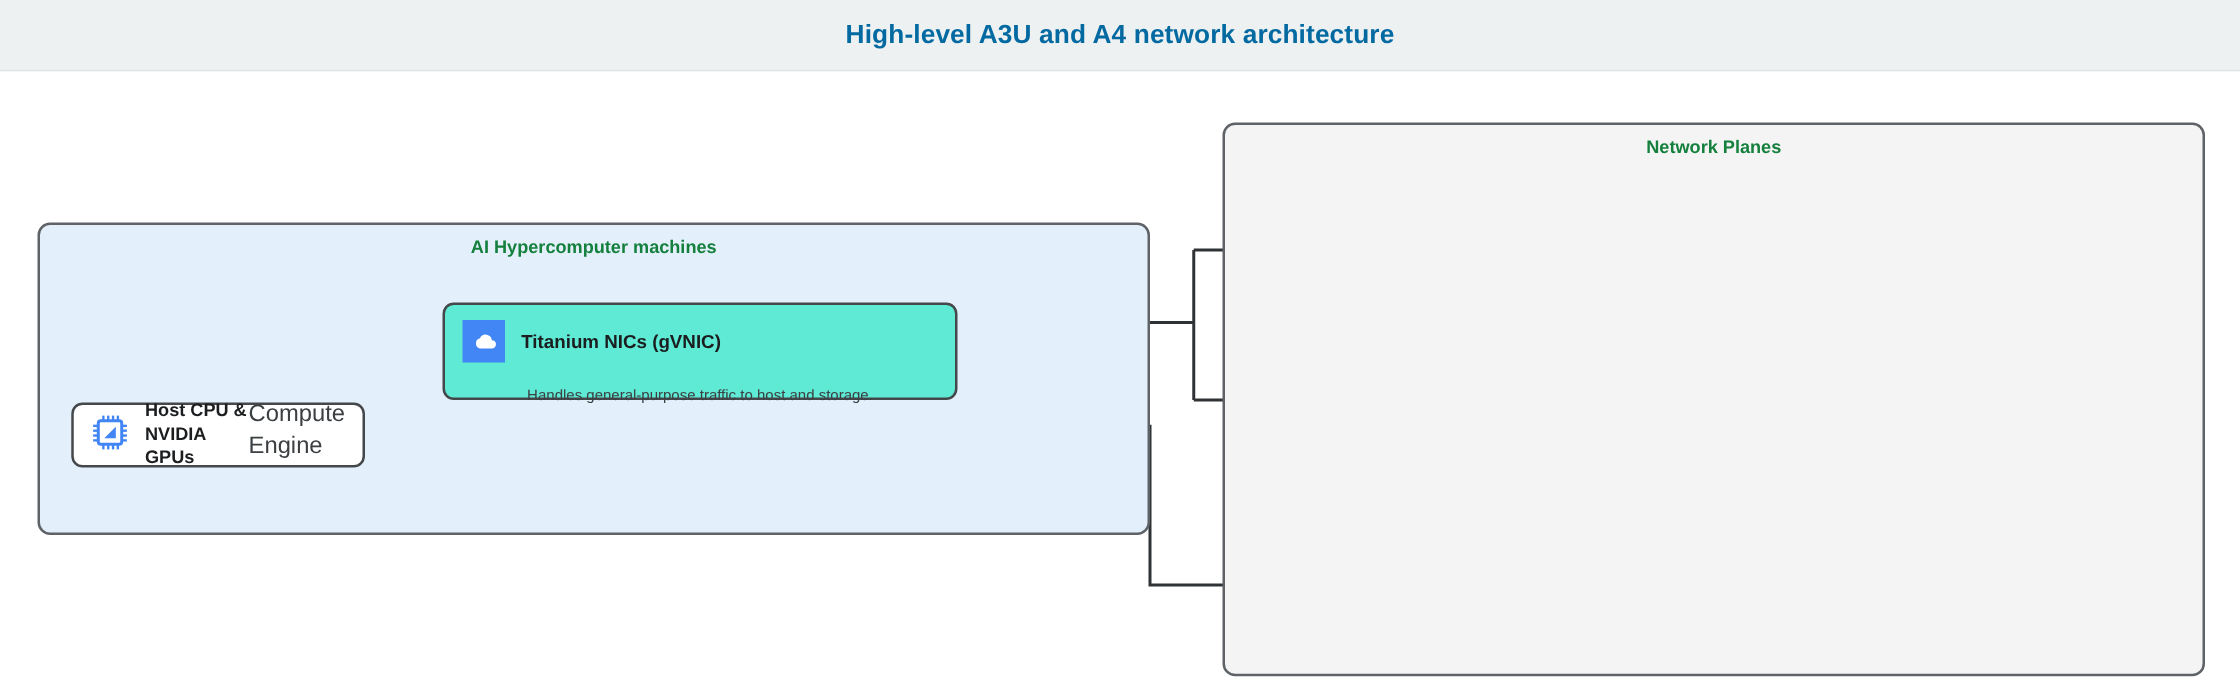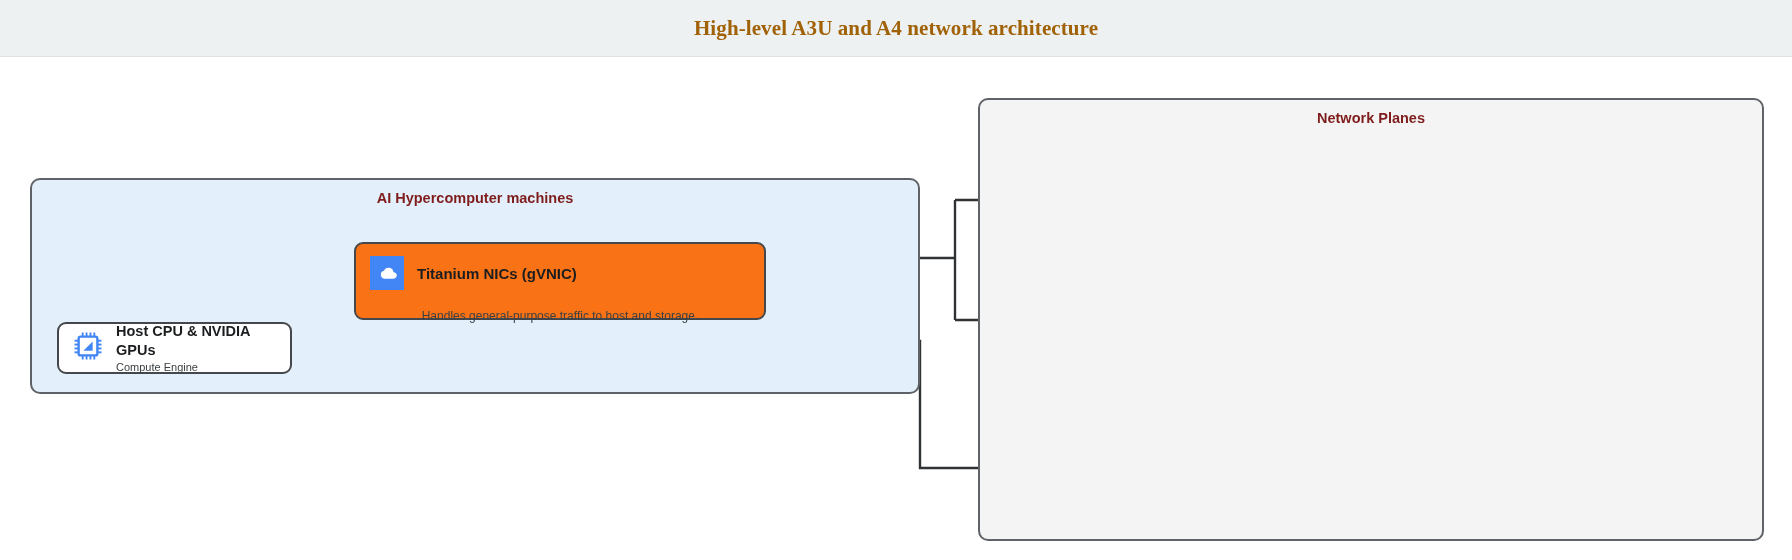--- a/index.html
+++ b/index.html
@@ -18,74 +18,74 @@
   .header {
     position: absolute; left: 0; top: 0;
     width: 1792px; height: 57px;
     background: #edf1f2;
     border-bottom: 1px solid #dfe3e6;
     box-sizing: border-box;
     display: flex; align-items: center; justify-content: center;
   }
   .header-title {
     font-size: 21px; font-weight: bold;
-    color: #a16207; letter-spacing: .1px; font-family: Liberation Serif, serif;
+    color: #0369a1; letter-spacing: .1px;
   }
 
   
   .canvas {
     position: absolute; left: 0; top: 58px;
     width: 1792px; height: 502px;
     background: #ffffff;
   }
 
   
   .group {
     position: absolute;
     border: 2px solid #5f6368;
     border-radius: 10px;
     box-sizing: border-box;
   }
   .group-title {
     position: absolute; left: 0; right: 0; top: 10px;
     text-align: center;
     font-size: 14.5px; font-weight: bold;
-    color: #7f1d1d;
+    color: #15803d;
   }
 
   
   #grp-hypercomputer {
-    left: 30px; top: 120px; width: 890px; height: 216px;
+    left: 30px; top: 120px; width: 890px; height: 250px;
     background: #e3f0fb;
   }
   #grp-network-planes {
     left: 978px; top: 40px; width: 786px; height: 443px;
     background: #f4f4f4;
   }
 
   
   .card {
     position: absolute;
     background: #ffffff;
     border: 2px solid #45484b;
     border-radius: 9px;
     box-sizing: border-box;
     display: flex;
     align-items: center;
     padding: 0 14px;
     gap: 13px;
   }
-  .card-text { display: flex; flex-direction: column; line-height: 1.28; }
+  .card-text { display: flex; flex-direction: row; line-height: 1.28; }
   .card-title { font-size: 14.5px; font-weight: bold; color: #1b1d1f; }
-  .card-sub { font-size: 11px; color: #3c4043; }
+  .card-sub { font-size: 19px; color: #3c4043; }
 
   
   .nic-card {
     position: absolute;
-    background: #f97316;
+    background: #5eead4;
     border: 2px solid #45484b;
     border-radius: 9px;
     box-sizing: border-box;
     padding: 12px 14px 10px 14px;
     display: flex; flex-direction: column; justify-content: space-between;
   }
   .nic-head { display: flex; align-items: center; gap: 13px; }
   .nic-title { font-size: 15px; font-weight: bold; color: #1b1d1f; }
   .nic-rule { height: 2px; background: #6d7175; margin: 10px 2px 0 2px; }
   .nic-desc {

